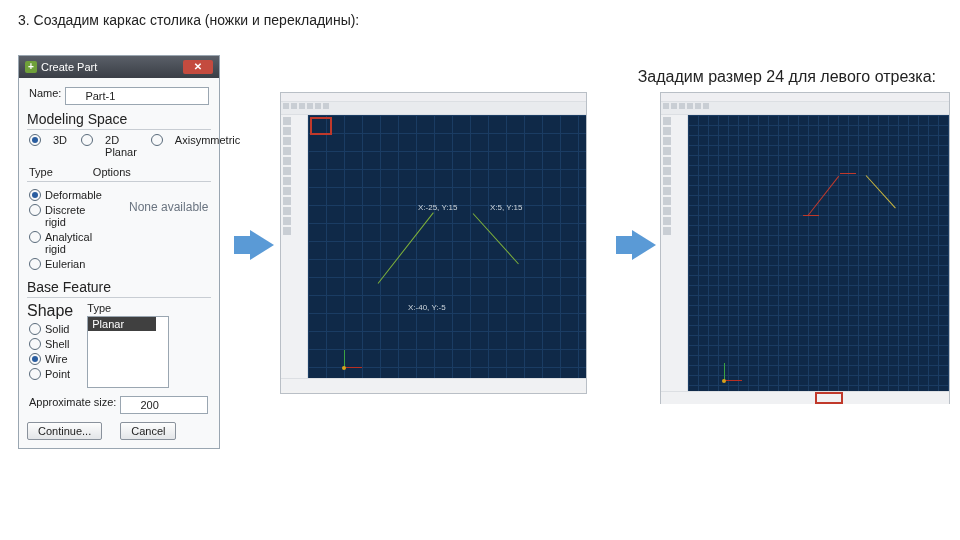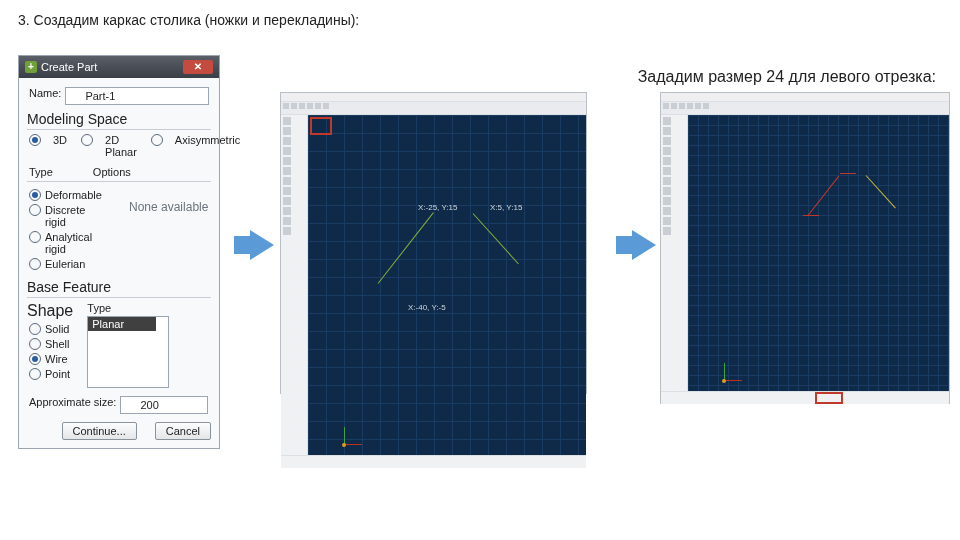--- a/index.html
+++ b/index.html
@@ -79,21 +79,21 @@
     background: #2a5d9f; border-radius: 50%;
   }
   .sel-item {
     background: #404040; color: #fff; padding: 1px 4px; font-size: 11px;
     display: inline-block; width: 60px;
   }
   .listbox {
     border: 1px solid #9aa6b1; background: #fff; height: 70px; width: 80px;
     margin-top: 2px;
   }
-  .btnrow { display: flex; justify-content: flex-end; gap: 18px; margin-top: 8px; }
+  .btnrow { display: flex; justify-content: flex-start; gap: 18px; margin-top: 8px; }
   .btn {
     border: 1px solid #8a929c; background: linear-gradient(#fdfdfd, #e3e5e8);
     padding: 2px 10px; font-size: 11px; border-radius: 2px;
   }
 
   
   .arrow {
     position: absolute;
     width: 0; height: 0;
     border-top: 15px solid transparent;
@@ -252,21 +252,21 @@
   <div class="shot" style="top:92px; left:280px; width:305px; height:300px">
     <div class="shot-menu"></div>
     <div class="shot-tool">
         <span class="tbit"></span>
         <span class="tbit"></span>
         <span class="tbit"></span>
         <span class="tbit"></span>
         <span class="tbit"></span>
         <span class="tbit"></span>
       </div>
-    <div class="shot-body" style="height:340px">
+    <div class="shot-body" style="height:263px">
       <div class="vtools">
         <span class="ico"></span>
           <span class="ico"></span>
           <span class="ico"></span>
           <span class="ico"></span>
           <span class="ico"></span>
           <span class="ico"></span>
           <span class="ico"></span>
           <span class="ico"></span>
           <span class="ico"></span>

